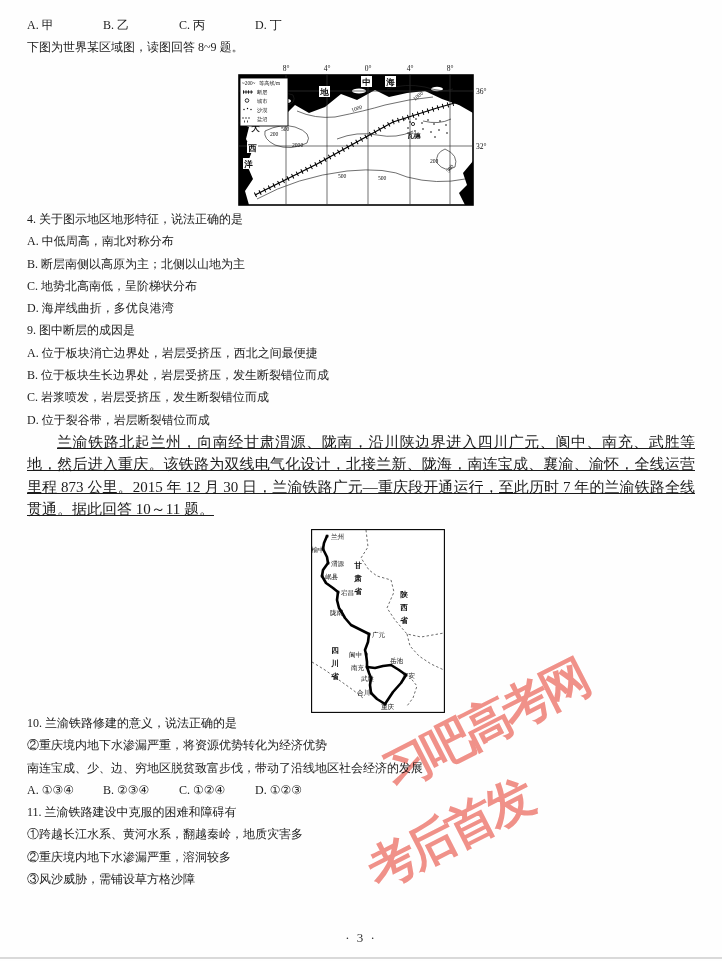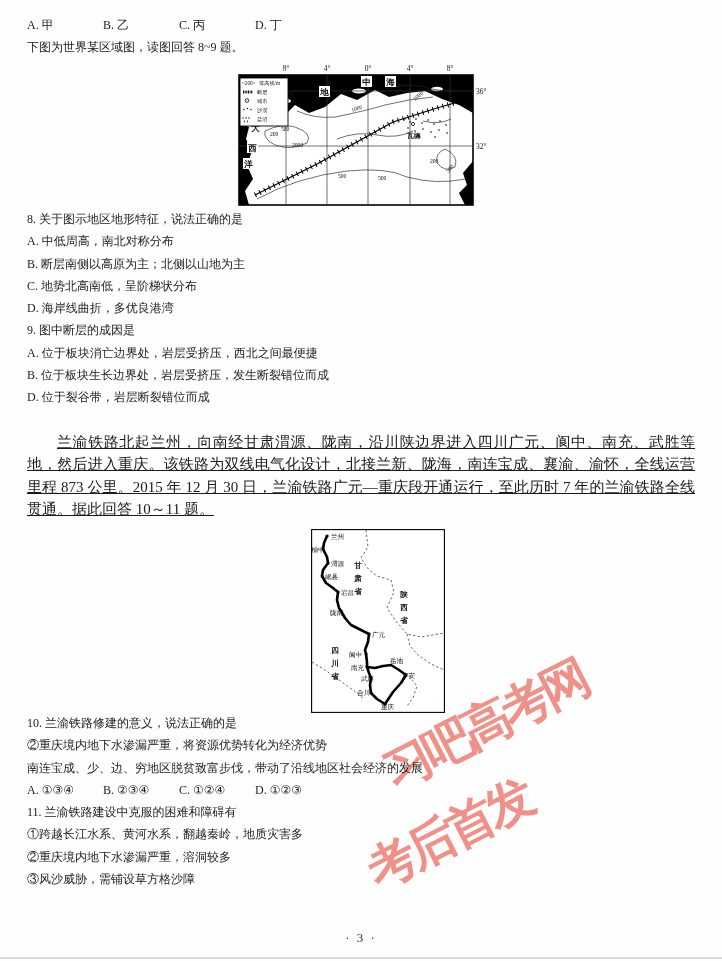--- a/index.html
+++ b/index.html
@@ -152,28 +152,29 @@
       </g>
       <text class="legend-t" x="20" y="51">沙漠</text>
       <g stroke="#000" stroke-width="0.7">
         <path d="M6,56 v2 M9,56 v2 M12,56 v2 M7.5,59.5 v2 M10.5,59.5 v2"></path>
       </g>
       <text class="legend-t" x="20" y="60">盐沼</text>
     </g>
   </svg>
 
   <div class="tgroup" style="top:208px">
-    <div class="ln">8. 关于图示地区地形特征，说法正确的是</div>
+    <div class="ln">4. 关于图示地区地形特征，说法正确的是</div>
     <div class="ln">A. 中低周高，南北对称分布</div>
     <div class="ln">B. 断层南侧以高原为主；北侧以山地为主</div>
     <div class="ln">C. 地势北高南低，呈阶梯状分布</div>
     <div class="ln">D. 海岸线曲折，多优良港湾</div>
     <div class="ln">9. 图中断层的成因是</div>
     <div class="ln">A. 位于板块消亡边界处，岩层受挤压，西北之间最便捷</div>
     <div class="ln">B. 位于板块生长边界处，岩层受挤压，发生断裂错位而成</div>
+    <div class="ln">C. 岩浆喷发，岩层受挤压，发生断裂错位而成</div>
     <div class="ln">D. 位于裂谷带，岩层断裂错位而成</div>
   </div>
 
   <div class="para" style="top:431px">兰渝铁路北起兰州，向南经甘肃渭源、陇南，沿川陕边界进入四川广元、阆中、南充、武胜等地，然后进入重庆。该铁路为双线电气化设计，北接兰新、陇海，南连宝成、襄渝、渝怀，全线运营里程 873 公里。2015 年 12 月 30 日，兰渝铁路广元—重庆段开通运行，至此历时 7 年的兰渝铁路全线贯通。据此回答 10～11 题。</div>
 
   <svg style="left:311px;top:529px" width="134" height="184" viewBox="0 0 134 184">
     <rect class="m2-frame" x="0.6" y="0.6" width="132.8" height="182.8"></rect>
 
     <path class="boundary" d="M55,1 L57,18 L50,29 L58,41 L66,47 L80,51 L83,63 L76,79 L84,91 L96,105 L110,108 L133,104"></path>
     <path class="boundary" d="M96,105 L99,117 L108,127 L120,135 L133,141"></path>

